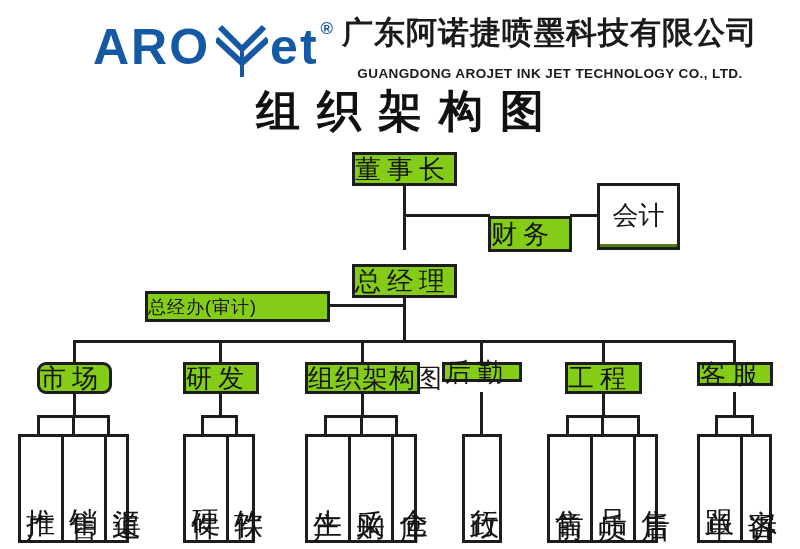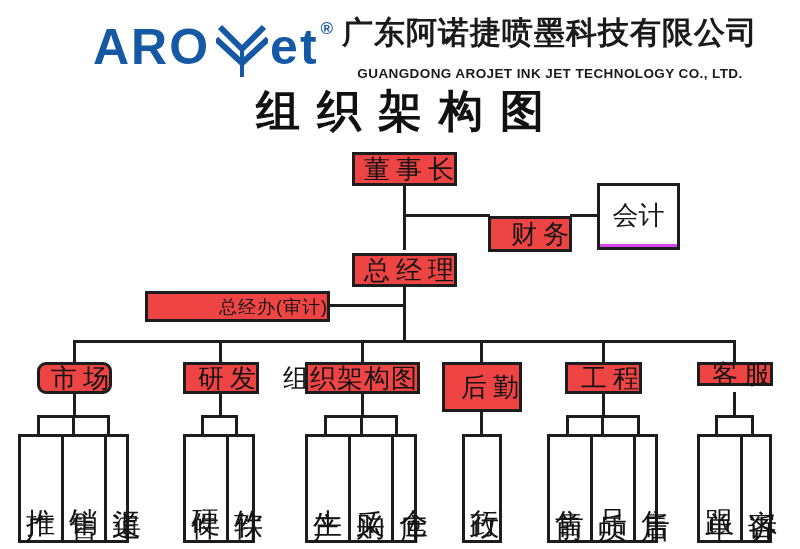--- a/index.html
+++ b/index.html
@@ -37,33 +37,33 @@
   }
   
   .page-title {
     position: absolute; left: 0; top: 82px; width: 800px;
     text-align: center; font-size: 44px; font-weight: 900; color: #111;
   }
   .page-title span { letter-spacing: 17px; margin-right: -17px; }
   
   .box {
     position: absolute; box-sizing: border-box;
-    border: 3px solid #1d1d1d; background: #ef4444;
-    display: flex; align-items: center; justify-content: flex-end;
+    border: 3px solid #1d1d1d; background: #84cc16;
+    display: flex; align-items: center; justify-content: flex-start;
     font-size: 26px; color: #141414; z-index: 2;
   }
   .box .sp { letter-spacing: 6px; margin-right: -6px; white-space: nowrap; }
   .box .tight { letter-spacing: 1px; margin-right: -1px; white-space: nowrap; }
   .line { position: absolute; background: #1d1d1d; z-index: 1; }
   .stackbox { position: absolute; box-sizing: border-box; border: 3px solid #1d1d1d; background: #fff; display: flex; flex-direction: column; z-index: 2; }
   .stackbox .row {
     flex: 1; display: flex; align-items: center; justify-content: center;
     font-size: 26px;
   }
-  .stackbox .row:first-child { border-bottom: 3px solid #d946ef; }
+  .stackbox .row:first-child { border-bottom: 3px solid #4d7c0f; }
   .cellbox { position: absolute; box-sizing: border-box; border: 3px solid #1d1d1d; background: #fff; display: flex; z-index: 2; }
   .vcell {
     flex: 1; display: flex; align-items: center; justify-content: center;
     writing-mode: vertical-lr; text-orientation: upright;
     font-size: 29px; letter-spacing: 3px; color: #141414;
   }
   .vcell + .vcell { border-left: 3px solid #1d1d1d; }
 </style>
 </head>
 <body>
@@ -103,38 +103,38 @@
 
   <div class="box" style="left:488px; top:200px; width:84px; height:36px;margin-top:16px;">
     <span class="sp">财务</span>
   </div>
   <div class="stackbox" style="left:597px; top:183px; width:83px; height:67px;">
     <div class="row">
         <span class="sp">会计</span>
       </div>
   </div>
 
-  <div class="box" style="left:352px; top:253px; width:105px; height:34px;">
+  <div class="box" style="left:352px; top:264px; width:105px; height:34px;">
     <span class="sp">总经理</span>
   </div>
 
   <div class="box" style="left:145px; top:291px; width:185px; height:31px; font-size:18px;">
     <span class="tight">总经办(审计)</span>
   </div>
 
   <div class="box" style="left:37px;  top:362px; width:75px;  height:32px;border-radius:9px;">
       <span class="sp">市场</span>
     </div>
   <div class="box" style="left:183px; top:362px; width:76px;  height:32px;">
       <span class="sp">研发</span>
     </div>
   <div class="box" style="left:305px; top:362px; width:115px; height:32px;">
       <span class="tight">组织架构图</span>
     </div>
-  <div class="box" style="left:442px; top:362px; width:80px;  height:50px;">
+  <div class="box" style="left:442px; top:362px; width:80px;  height:20px;">
       <span class="sp">后勤</span>
     </div>
   <div class="box" style="left:565px; top:362px; width:77px;  height:32px;">
       <span class="sp">工程</span>
     </div>
   <div class="box" style="left:697px; top:362px; width:76px;  height:24px;">
       <span class="sp">客服</span>
     </div>
 
   <div class="cellbox" style="left:18px; top:434px; width:111px; height:109px;">

